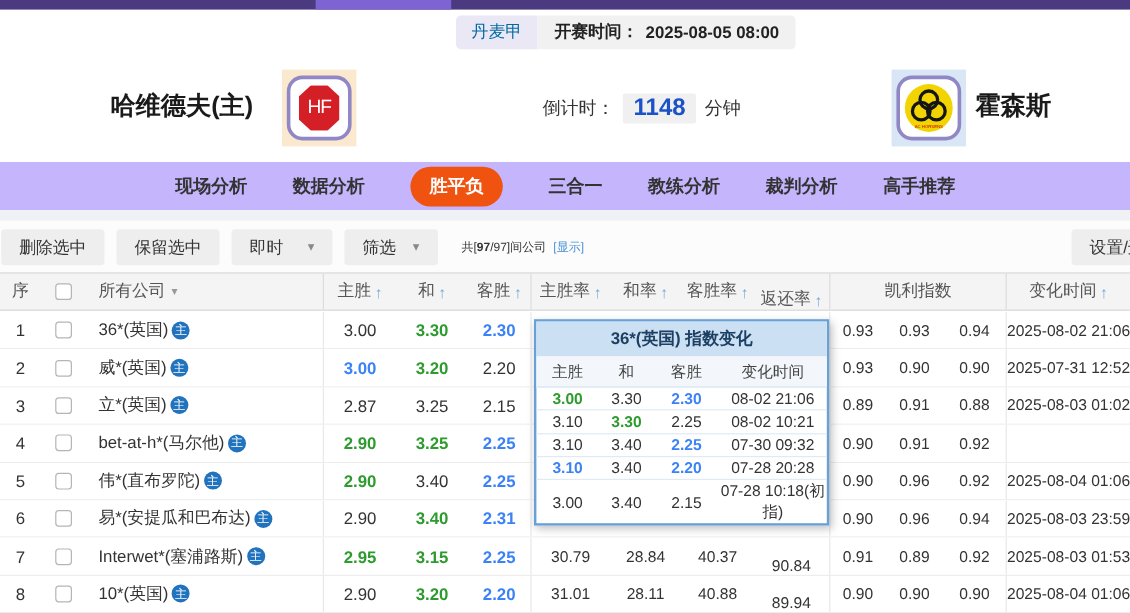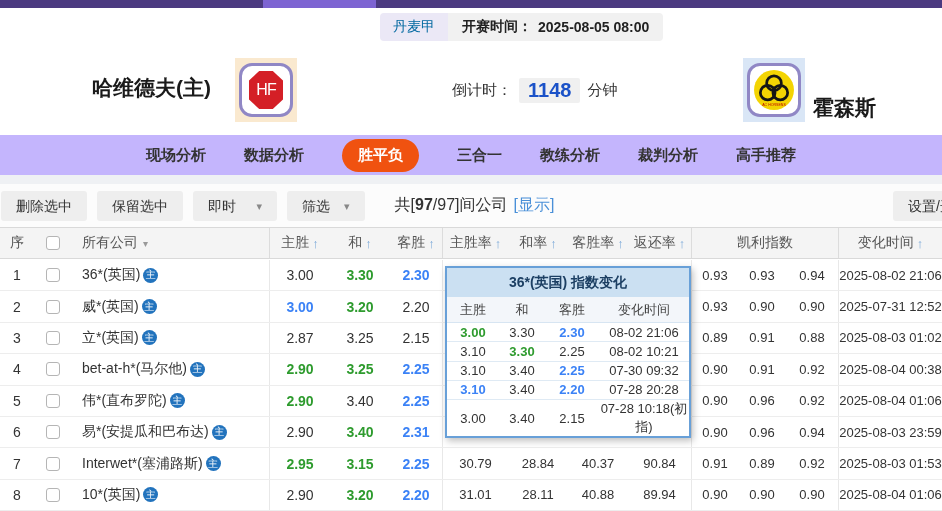--- a/index.html
+++ b/index.html
@@ -12,54 +12,54 @@
   .top-thumb { position:absolute; left:263px; top:0; width:113px; height:8px; background:#7d64d2; }
 
   
   .league-bar { position:absolute; left:380px; top:13px; height:28px; display:flex; font-size:14px; }
   .league-pill { background:#ebe8f6; color:#0369a1; padding:0 13px; display:flex; align-items:center; border-radius:4px 0 0 4px; }
   .kickoff-pill { background:#f1f1f1; color:#222; font-weight:bold; padding:0 14px; display:flex; align-items:center; gap:6px; border-radius:0 4px 4px 0; }
 
   
   .team-name { position:absolute; top:74px; font-size:21px; font-weight:bold; color:#1a1a1a; }
   .home-name { left:92px; }
-  .away-name { left:813px;margin-top:20px; }
+  .away-name { left:813px; }
   .logo-wrap { position:absolute; top:58px; width:62px; height:64px; display:flex; align-items:center; justify-content:center; }
   .logo-home { left:235px; background:#fae9cf; }
   .logo-away { left:743px; background:#d9e6f6; }
   .logo-inner { width:54px; height:54px; background:#fff; border:3px solid #9087c5; border-radius:13px; display:flex; align-items:center; justify-content:center; }
   .hf-octagon { width:34px; height:38px; background:#d41f26; clip-path:polygon(30% 0,70% 0,100% 25%,100% 75%,70% 100%,30% 100%,0 75%,0 25%); color:#fff; font-weight:normal; font-size:16px; display:flex; align-items:center; justify-content:center; letter-spacing:-1px; }
   .countdown { position:absolute; left:452px; top:78px; display:flex; align-items:center; font-size:15px; color:#333; }
   .countdown-value { background:#f0f0f0; color:#1b52c8; font-weight:bold; font-size:20px; padding:1px 9px; margin:0 7px; border-radius:2px; }
 
   
   .nav { position:absolute; left:0; top:135px; width:942px; height:40px; display:flex; align-items:center; justify-content:center; gap:38px; background:#c4b5fd; }
   .tab { font-size:15px; font-weight:bold; color:#333; cursor:pointer; }
   .tab.active { background:#f05210; color:#fff; padding:7px 16px; border-radius:18px; }
   .gap-strip { position:absolute; left:0; top:175px; width:942px; height:9px; background:#eff1f4; }
 
   
   .toolbar { position:absolute; left:0; top:184px; width:942px; height:43px; background:#fcfcfc; display:flex; align-items:center; padding-left:1px; }
   .tb-btn { background:#eeeeee; color:#333; font-size:14px; height:30px; line-height:30px; padding:0 15px; border-radius:3px; margin-right:10px; cursor:pointer; white-space:nowrap; }
   .tb-dd { display:flex; align-items:center; gap:14px; }
   .tb-dd .caret { color:#888; font-size:11px; }
   .dd-time { width:84px; justify-content:space-between; }
-  .count-text { font-size:16px; color:#333; margin-left:20px; white-space:nowrap; }
+  .count-text { font-size:10px; color:#333; margin-left:10px; white-space:nowrap; }
   .count-text b { font-weight:bold; }
   .show-link { color:#4a90d8; margin-left:6px; cursor:pointer; }
   .settings-btn { position:absolute; left:893px; top:7px; }
 
   
   .thead { position:absolute; left:0; top:227px; width:942px; height:32px; background:#f4f4f4; border-top:1px solid #d9d9d9; border-bottom:1px solid #d9d9d9; display:flex; align-items:center; color:#555; font-size:14px; }
   .tbody { position:absolute; left:0; top:260px; width:942px; }
   .trow { display:flex; height:31.4px; align-items:center; border-bottom:1px solid #ededed; background:#fff; font-size:14px; color:#333; }
   .td { display:flex; align-items:center; justify-content:center; height:100%; white-space:nowrap; }
   .c-seq{width:34px;} .c-chk{width:38px;} .c-company{width:198px; justify-content:flex-start; padding-left:10px;}
   .c-o1{width:60px;} .c-o2{width:60px;} .c-o3{width:53px;}
-  .c-r1{width:65px;} .c-r2{width:60px;} .c-r3{width:60px;} .c-r4{width:64px;}
+  .c-r1{width:65px;} .c-r2{width:60px;} .c-r3{width:60px;} .c-r4{width:64px;align-items:flex-end;}
   .c-k1{width:46px;} .c-k2{width:48px;} .c-k3{width:53px;} .c-time{width:103px;}
   .c-kelly-head{width:147px;}
   .sep { border-right:1px solid #dcdcdc; }
   .trow .sep { border-right:1px solid #e8e8e8; }
   .trow .c-r1,.trow .c-r2,.trow .c-r3,.trow .c-r4,.trow .c-k1,.trow .c-k2,.trow .c-k3,.trow .c-time { font-size:13px; color:#333; }
   .arrow { color:#7aa8d8; font-weight:bold; margin-left:3px; font-size:13px; }
   .caret-sm { color:#999; font-size:10px; margin-left:5px; }
   .checkbox { width:14px; height:14px; border:1px solid #b5b5b5; border-radius:3px; background:#fff; display:inline-block; cursor:pointer; }
   .badge { display:inline-flex; align-items:center; justify-content:center; width:15px; height:15px; border-radius:50%; background:#2273bd; color:#fff; font-size:10px; margin-left:3px; flex:none; }
   .green { color:#2e9b2e; font-weight:bold; }
@@ -264,21 +264,20 @@
         <div class="td c-o1 green">2.90</div>
         <div class="td c-o2 green">3.25</div>
         <div class="td c-o3 sep red">2.25</div>
         <div class="td c-r1"></div>
         <div class="td c-r2"></div>
         <div class="td c-r3"></div>
         <div class="td c-r4 sep"></div>
         <div class="td c-k1">0.90</div>
         <div class="td c-k2">0.91</div>
         <div class="td c-k3 sep">0.92</div>
-        <div class="td c-time">2025-08-04 00:38</div>
       </div>
       <div class="trow">
         <div class="td c-seq">5</div>
         <div class="td c-chk">
           <span class="checkbox"></span>
         </div>
         <div class="td c-company sep">
           <span>伟*(直布罗陀)</span>
           <span class="badge">主</span>
         </div>

